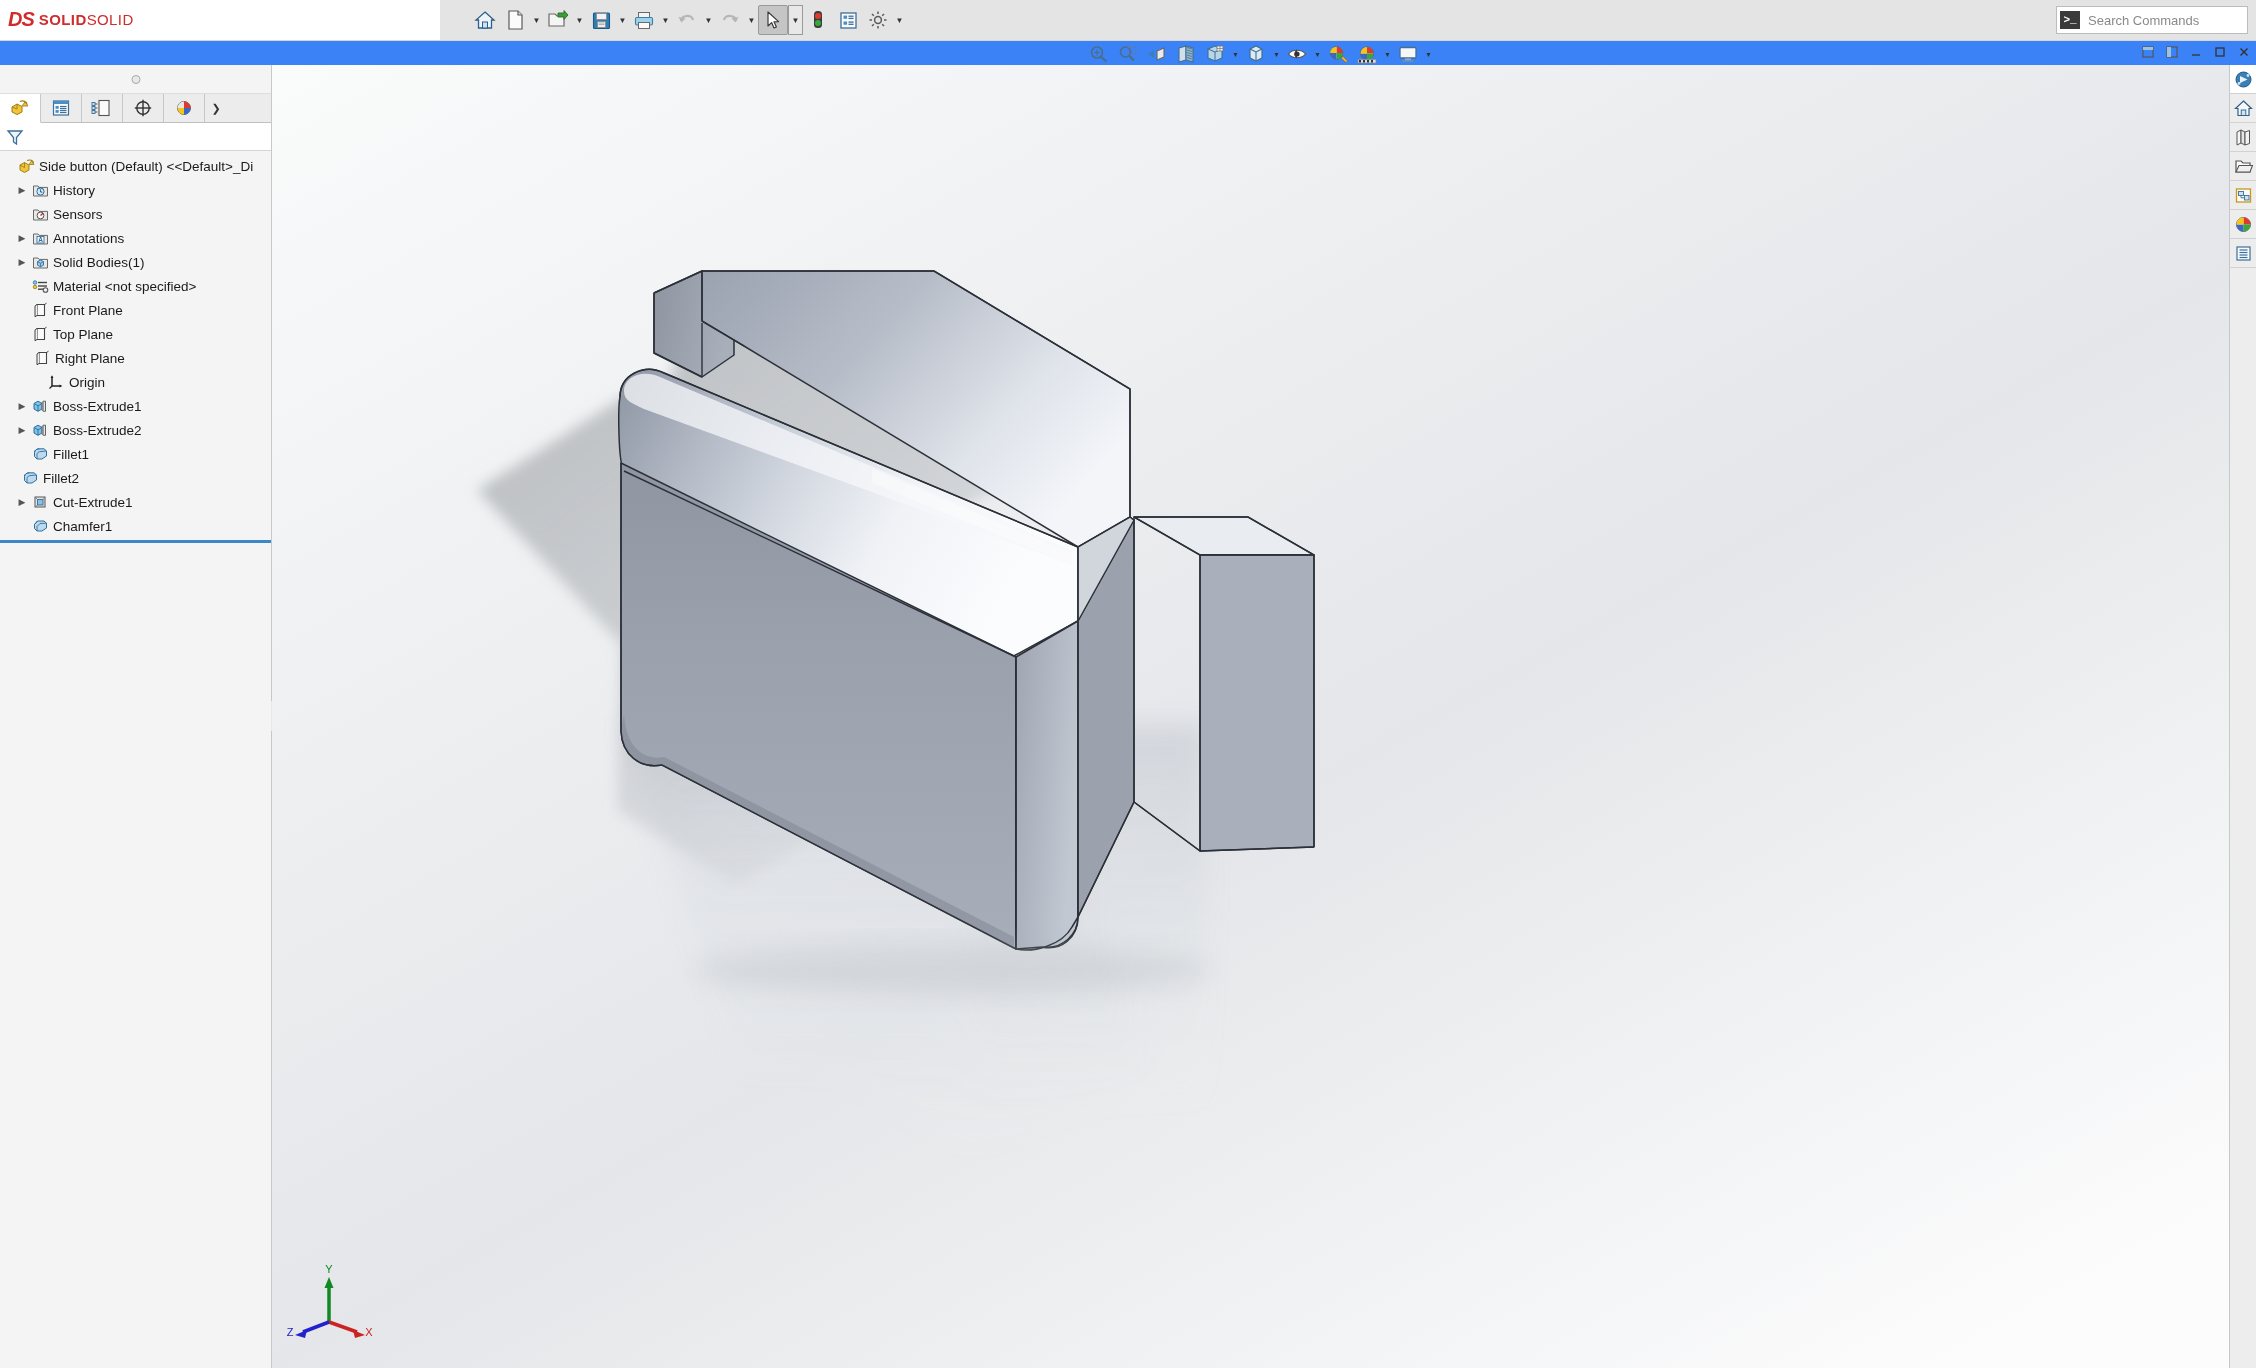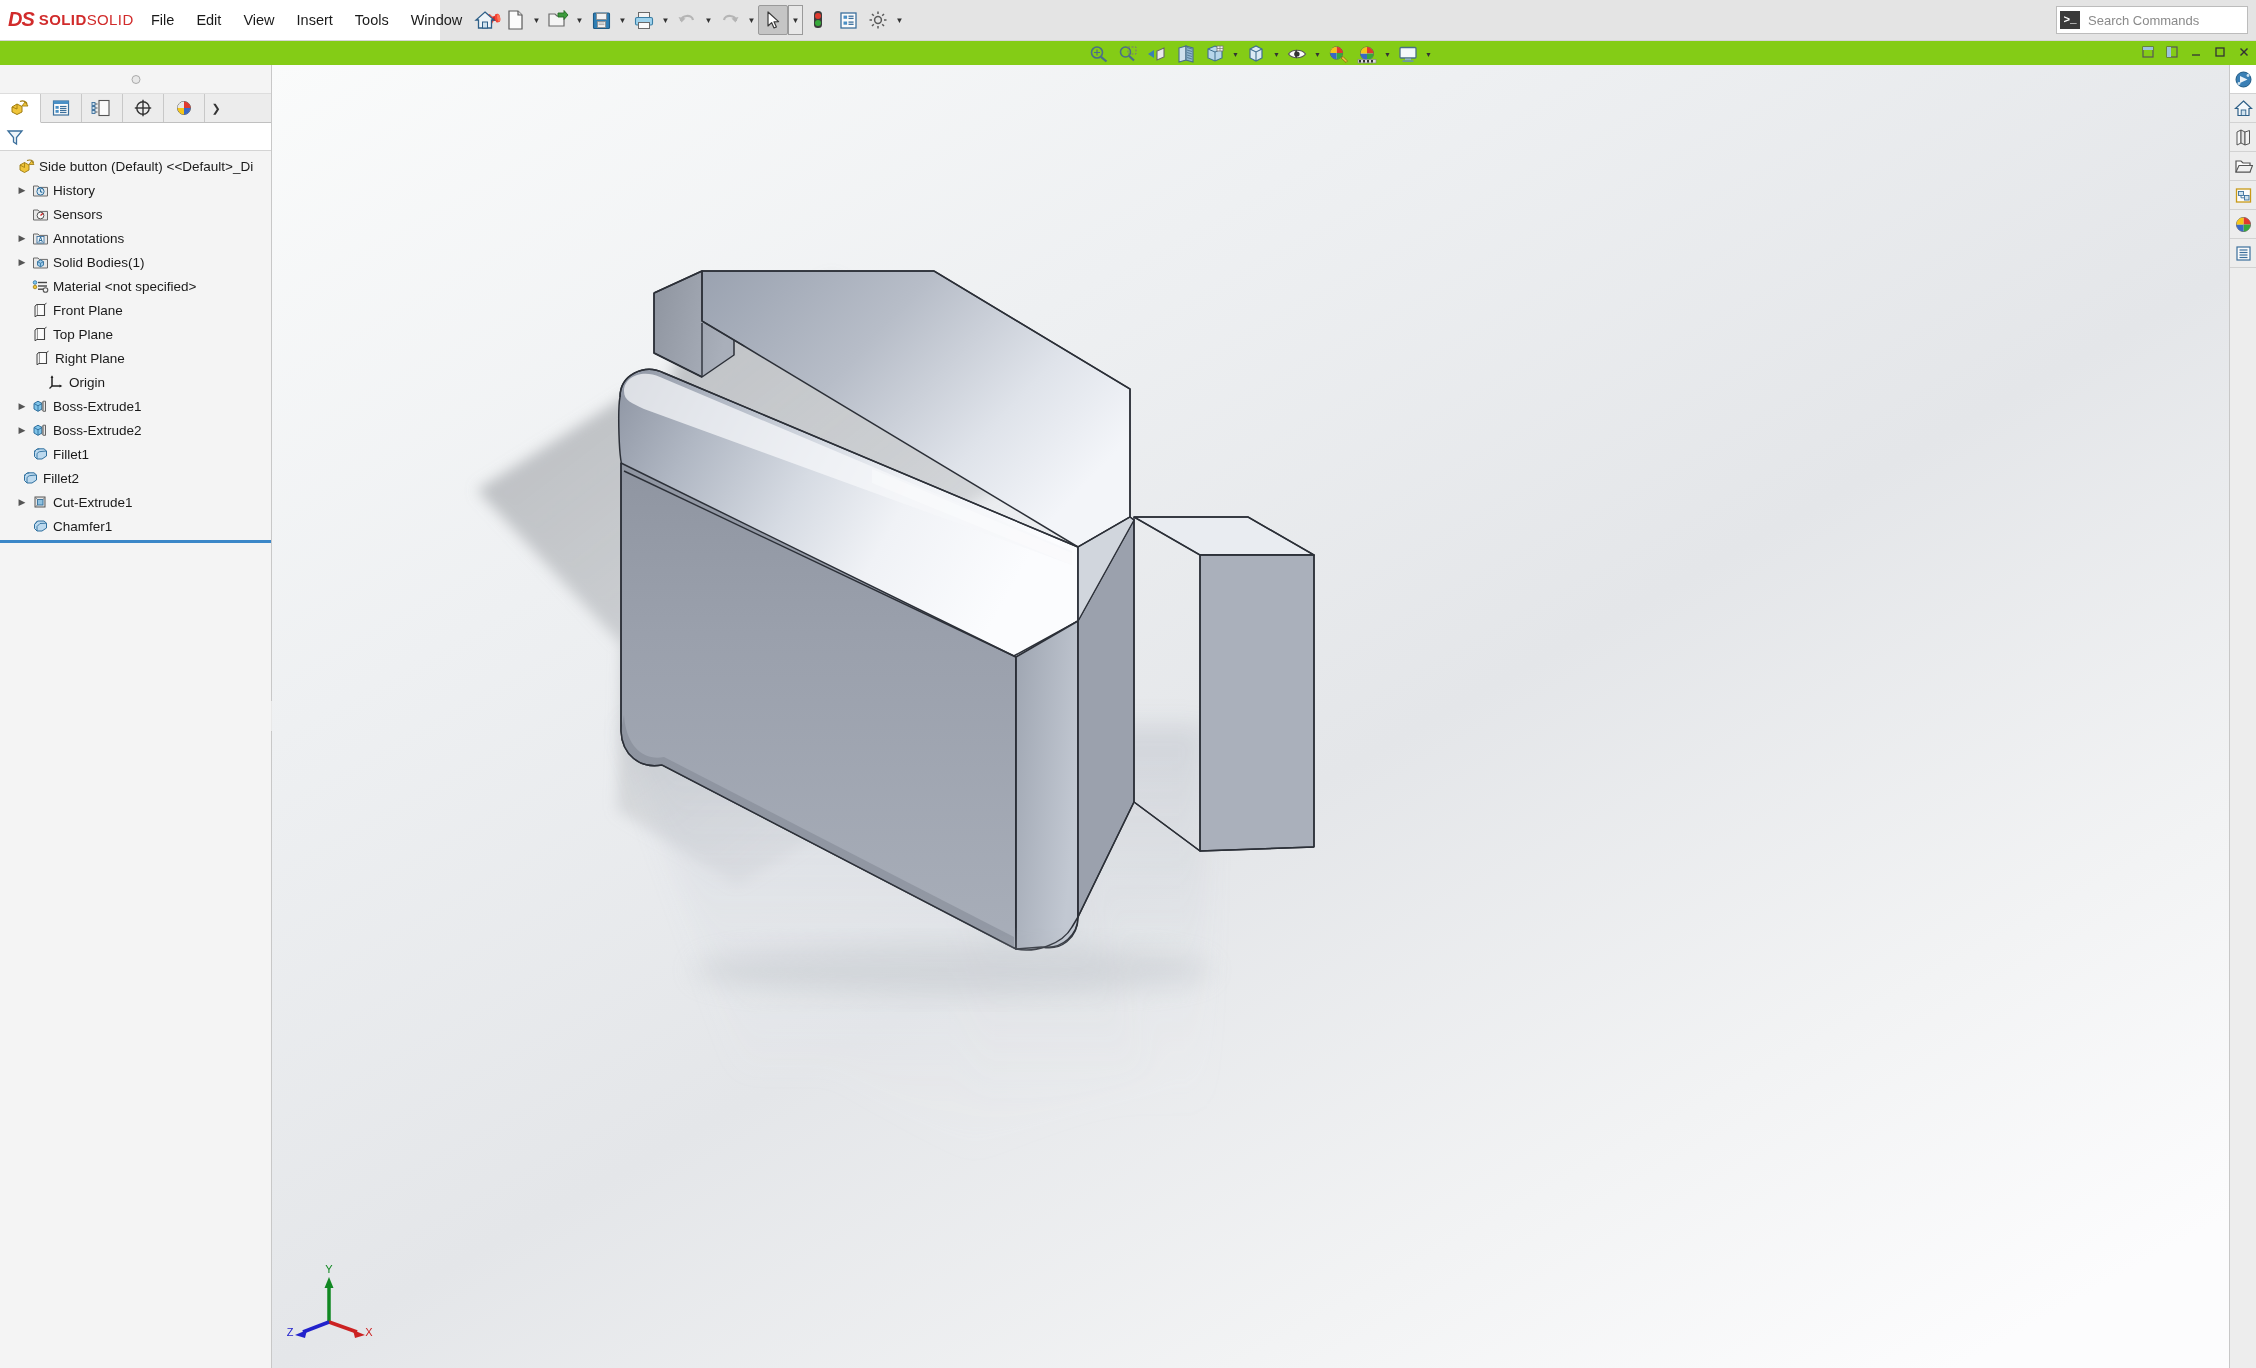--- a/index.html
+++ b/index.html
@@ -8,21 +8,21 @@
     width: 2256px;
     height: 1368px;
     overflow: hidden;
     font-family: "Liberation Sans", sans-serif;
     background: #ffffff;
   }
   #app {
     position: relative;
     width: 2256px;
     height: 1368px;
-    background: #84cc16;
+    background: #3b82f6;
   }
 
   
   .titlebar {
     position: absolute;
     left: 0; top: 0;
     width: 2256px; height: 40px;
     background: #ffffff;
     border-bottom: 1px solid #d6d6d6;
   }
@@ -337,29 +337,20 @@
 <div id="app">
 
   <div class="titlebar">
     <div class="titlebar-right-bg"></div>
 
     <div class="logo">
       <span class="logo-mark">DS</span>
       <span class="logo-text"><span>SOLID</span><span class="thin">SOLID</span></span>
     </div>
 
-    <div class="menubar">
-      <div class="menu-item">File</div>
-      <div class="menu-item">Edit</div>
-      <div class="menu-item">View</div>
-      <div class="menu-item">Insert</div>
-      <div class="menu-item">Tools</div>
-      <div class="menu-item">Window</div>
-      <span class="pin-icon">📌</span>
-    </div>
 
     <div class="toolbar-main">
 
       <div class="tb-btn">
         <svg width="22" height="22" viewBox="0 0 22 22">
             <path d="M11 3 L20 11 L17.5 11 L17.5 19 L4.5 19 L4.5 11 L2 11 Z" fill="#eef4f8" stroke="#2e5f87" stroke-width="1.3"></path>
             <rect x="8.5" y="13" width="5" height="6" fill="#cfe2ee" stroke="#2e5f87" stroke-width="1"></rect>
           </svg>
       </div>
 

